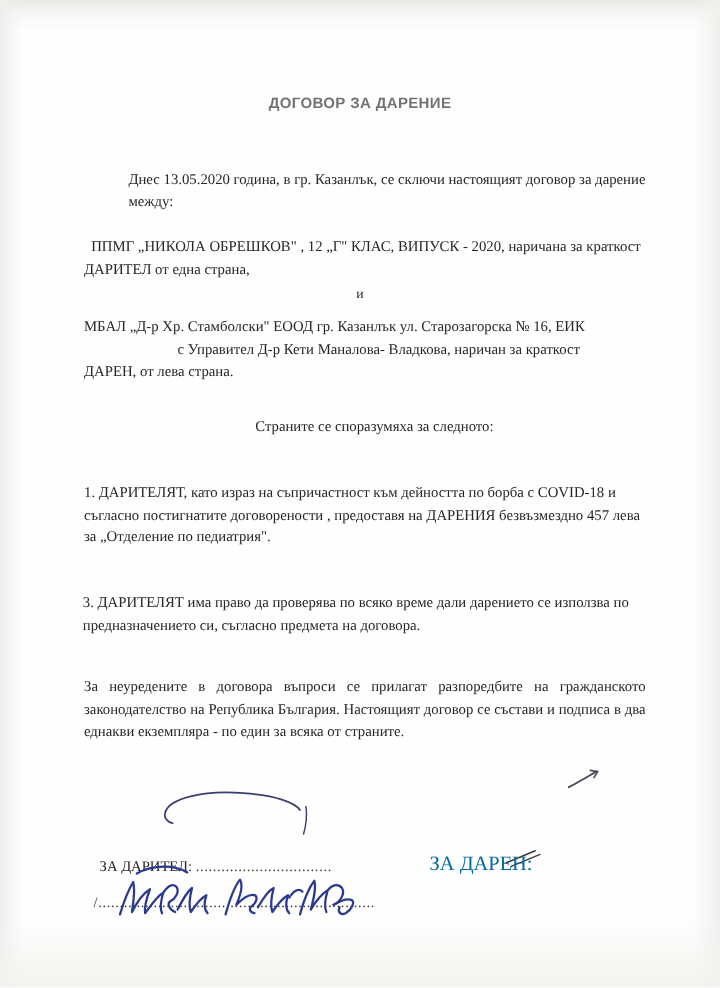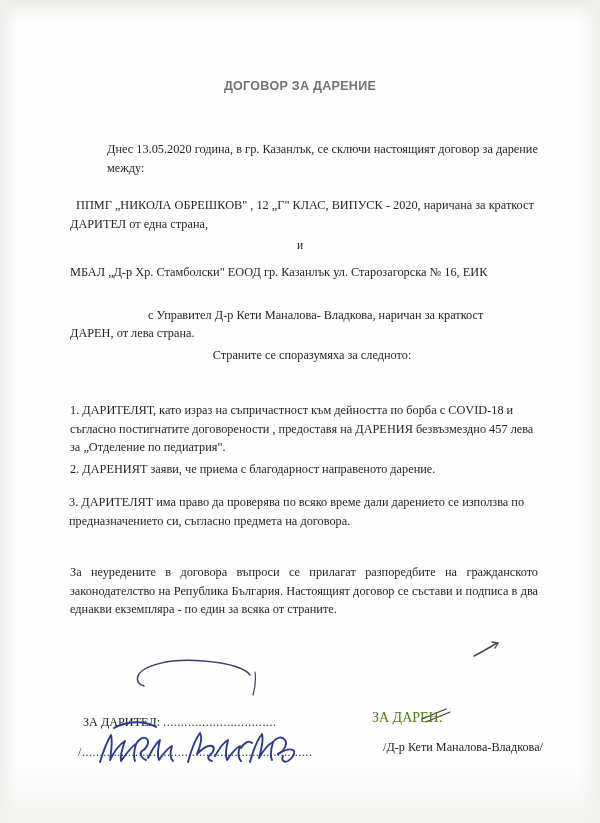--- a/index.html
+++ b/index.html
@@ -70,21 +70,21 @@
     color: #262626;
     font-size: 12.3px;
     line-height: 18.5px;
     font-family: "Liberation Serif", serif;
   }
 
   .p-intro   { left: 70px; top: 140px;  width: 470px; margin-left: 37px; }
   .p-party1  { left: 70px; top: 196px;  width: 470px; text-indent: 6px; }
   .p-and     { left: 0;    top: 236px;  width: 600px; text-align: center; font-size: 11.5px; }
   .p-party2  { left: 70px; top: 263px;  width: 468px; text-align: justify; }
-  .p-party2 .ln2 { display: block; padding-left: 78px; margin-top: 24px; }
+  .p-party2 .ln2 { display: block; padding-left: 78px; }
   .p-agreed  { left: 0;    top: 346px;  width: 600px; text-align: center; padding-left: 24px; box-sizing: border-box; }
 
   .p-c1      { left: 70px; top: 401px;  width: 468px; }
   .p-c2      { left: 70px; top: 460px;  width: 468px; }
   .p-c3      { left: 69px; top: 493px;  width: 468px; }
   .p-final   { left: 70px; top: 563px;  width: 468px; text-align: justify; }
 
   
   .sig-left-label {
     position: absolute;
@@ -101,23 +101,23 @@
   .sig-left-dots2 {
     position: absolute;
     left: 78px; top: 745px;
     font-size: 12.2px;
     color: #3a3a3a;
     letter-spacing: 0.5px;
     white-space: nowrap;
   }
   .sig-right-label {
     position: absolute;
-    left: 372px; top: 710px;
-    font-size: 14px;
-    color: #4d7c0f;
+    left: 358px; top: 710px;
+    font-size: 17px;
+    color: #0369a1;
     white-space: nowrap;
   }
   .sig-right-name {
     position: absolute;
     left: 383px; top: 740px;
     font-size: 12.2px;
     color: #242424;
     white-space: nowrap;
   }
 
@@ -151,21 +151,20 @@
 
   <div class="para p-party2">
     <span class="ln1">МБАЛ „Д-р Хр. Стамболски" ЕООД   гр. Казанлък ул. Старозагорска № 16, ЕИК</span>
     <span class="ln2">с Управител   Д-р Кети Маналова- Владкова, наричан за  краткост</span>
     <span class="ln3">ДАРЕН, от лева страна.</span>
   </div>
 
   <div class="para p-agreed">Страните се споразумяха за следното:</div>
 
   <div class="para p-c1">1. ДАРИТЕЛЯТ, като израз на съпричастност към дейността по борба с COVID-18 и съгласно постигнатите договорености , предоставя  на ДАРЕНИЯ безвъзмездно 457 лева за „Отделение по педиатрия".</div>
-  <div class="para p-c2">2. ДАРЕНИЯТ заяви, че приема с благодарност направеното дарение.</div>
   <div class="para p-c3">3. ДАРИТЕЛЯТ има право да проверява по всяко време дали дарението се използва по предназначението си, съгласно предмета на договора.</div>
 
   <div class="para p-final">За неуредените в договора въпроси се прилагат разпоредбите на гражданското законодателство на Република България. Настоящият договор се състави и подписа в два еднакви екземпляра - по един за всяка от страните.</div>
 
   <svg class="ink stray-curve" width="150" height="58" viewBox="0 0 150 58">
     <path d="M10,28 C14,18 40,10 75,13 C103,15 118,21 122,27" fill="none" stroke="#3b3f6b" stroke-width="1.5" stroke-linecap="round"></path>
     <path d="M10,28 C8,33 11,37 16,38" fill="none" stroke="#3b3f6b" stroke-width="1.4" stroke-linecap="round"></path>
     <path d="M127,24 C128,32 127,40 125,47" fill="none" stroke="#3b3f6b" stroke-width="1.2" stroke-linecap="round"></path>
   </svg>
 
@@ -201,15 +200,14 @@
 
       <path d="M166,44 C169,33 174,21 178,16 C180,23 177,32 175,40 C179,33 185,26 189,24 C187,31 186,38 188,42"></path>
       <path d="M189,24 C193,19 198,18 201,22 C204,27 199,34 194,36"></path>
       <path d="M194,36 C199,33 205,30 209,32 C212,34 209,40 204,43 C200,45 197,42 199,38"></path>
     </g>
   </svg>
 
   <div class="sig-right-label">
     <span>ЗА ДАРЕН:</span>
   </div>
-  <div class="sig-right-name">/Д-р Кети Маналова-Владкова/</div>
 
 </div>
 
 </body></html>

